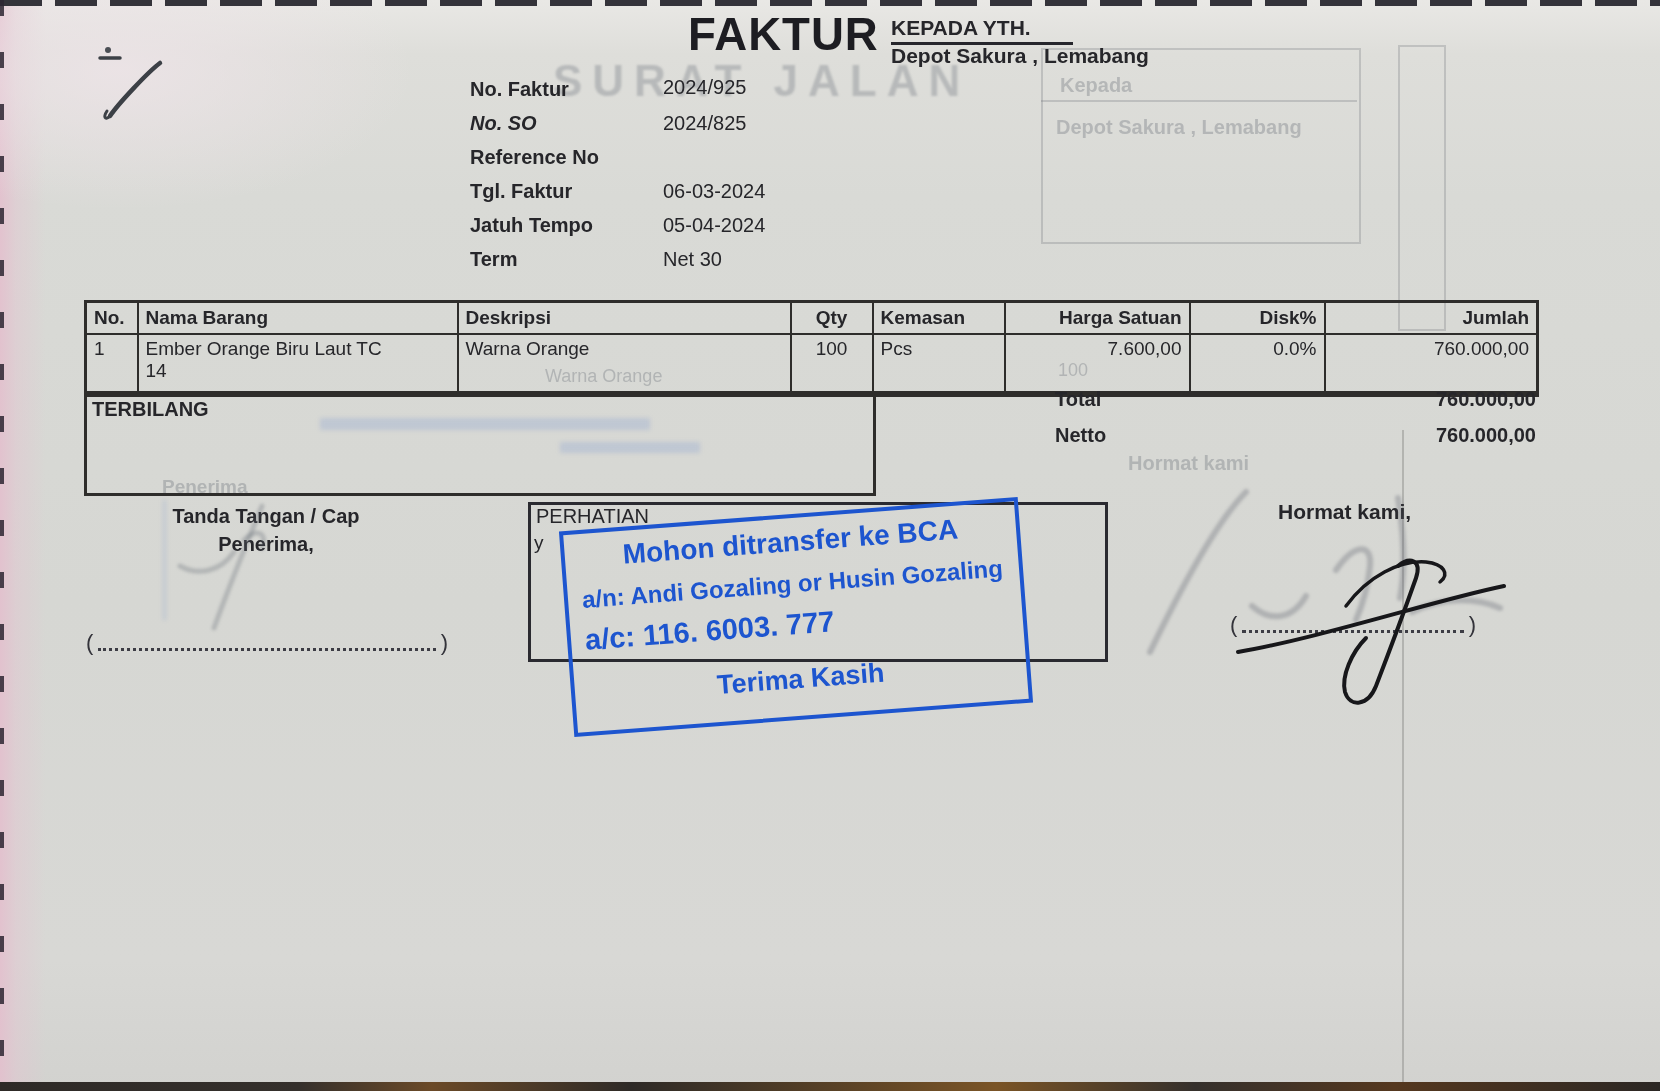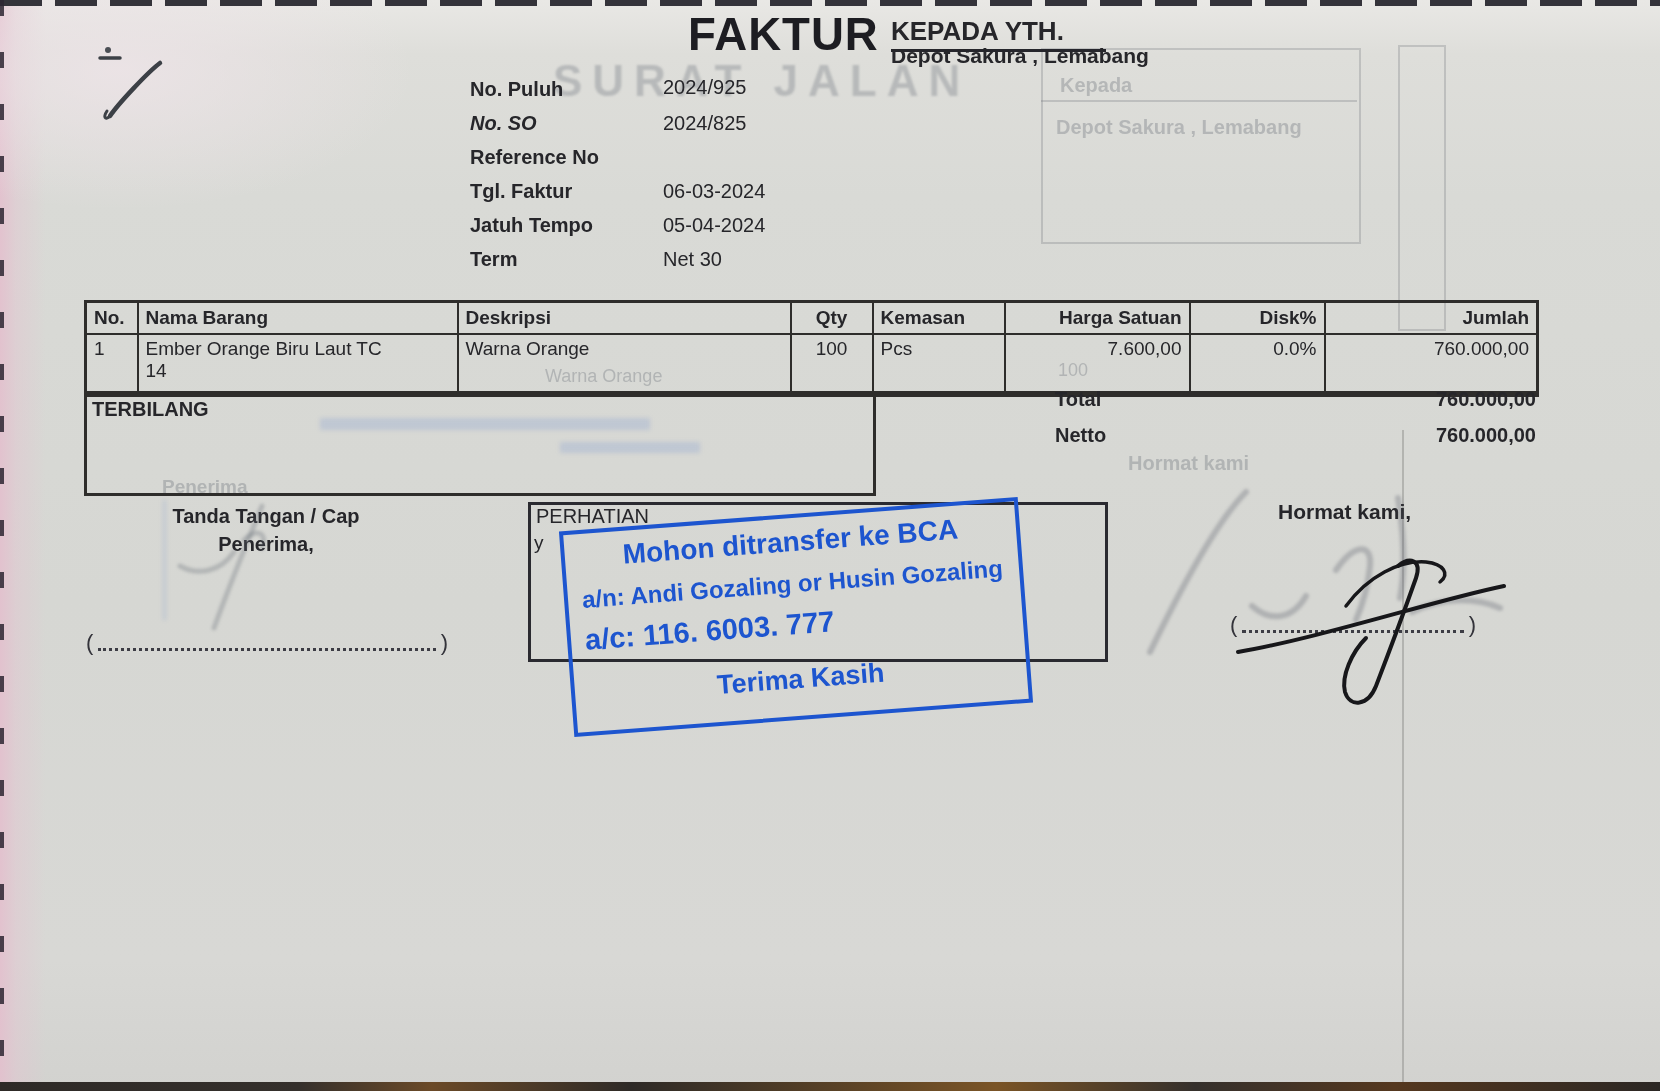--- a/index.html
+++ b/index.html
@@ -19,21 +19,21 @@
   .ghost-box{border:2px solid rgba(110,114,122,.28);filter:blur(.5px);}
   
   .edge-top{left:0;top:0;width:1660px;height:6px;
     background:repeating-linear-gradient(90deg,#34333a 0 42px,rgba(52,51,58,0) 42px 55px);}
   .edge-left{left:0;top:0;width:4px;height:1091px;
     background:repeating-linear-gradient(180deg,rgba(45,38,50,.85) 0 16px,rgba(45,38,50,0) 16px 52px);}
   .edge-bottom{left:0;top:1082px;width:1660px;height:9px;
     background:linear-gradient(90deg,#2e2a27 0%,#35302c 18%,#6b4a28 26%,#2e2a27 38%,#7a5426 60%,#35302c 72%,#55381f 84%,#2b2724 100%);}
   
   .title{left:688px;top:6px;font-size:47px;font-weight:800;letter-spacing:1px;color:#1d1d22;transform:scaleX(.97);transform-origin:left top;}
-  .kepada{left:891px;top:16px;font-size:26px;font-weight:700;border-bottom:3px solid #26262c;padding:0 42px 2px 0;text-align:right;}
+  .kepada{left:891px;top:16px;font-size:21px;font-weight:700;border-bottom:3px solid #26262c;padding:0 42px 2px 0;text-align:right;}
   .kepada-name{left:891px;top:44px;font-size:21px;font-weight:600;}
   
   .meta-label{left:470px;font-size:20px;font-weight:700;}
   .meta-value{left:663px;font-size:20px;font-weight:500;}
   
   table.items{position:absolute;left:84px;top:300px;width:1452px;border-collapse:collapse;table-layout:fixed;
     border:3px solid #2e2d2b;border-bottom-width:6px;}
   table.items th,table.items td{border-left:2px solid #2e2d2b;font-size:19px;padding:3px 7px;overflow:hidden;}
   table.items th{border-bottom:2px solid #2e2d2b;font-weight:700;text-align:left;height:24px;}
   table.items td{vertical-align:top;height:50px;font-weight:500;}
@@ -89,21 +89,21 @@
   <div class="abs g-qty ghost">100</div>
   <div class="abs smudge-blue" style="left:320px;top:418px;width:330px;height:12px;"></div>
   <div class="abs smudge-blue" style="left:560px;top:442px;width:140px;height:11px;"></div>
   <div class="abs smudge-blue" style="left:163px;top:500px;width:3px;height:120px;"></div>
   <div class="abs foldline"></div>
 
   <div class="abs title">FAKTUR</div>
   <div class="abs kepada">KEPADA YTH.</div>
   <div class="abs kepada-name">Depot Sakura , Lemabang</div>
 
-  <div class="abs meta-label" style="top:78px;">No. Puluh</div>
+  <div class="abs meta-label" style="top:78px;">No. Faktur</div>
   <div class="abs meta-value" style="top:76px;">2024/925</div>
   <div class="abs meta-label" style="top:112px;font-style:italic;">No. SO</div>
   <div class="abs meta-value" style="top:112px;">2024/825</div>
   <div class="abs meta-label" style="top:146px;">Reference No</div>
   <div class="abs meta-value" style="top:146px;"></div>
   <div class="abs meta-label" style="top:180px;">Tgl. Faktur</div>
   <div class="abs meta-value" style="top:180px;">06-03-2024</div>
   <div class="abs meta-label" style="top:214px;">Jatuh Tempo</div>
   <div class="abs meta-value" style="top:214px;">05-04-2024</div>
   <div class="abs meta-label" style="top:248px;">Term</div>

